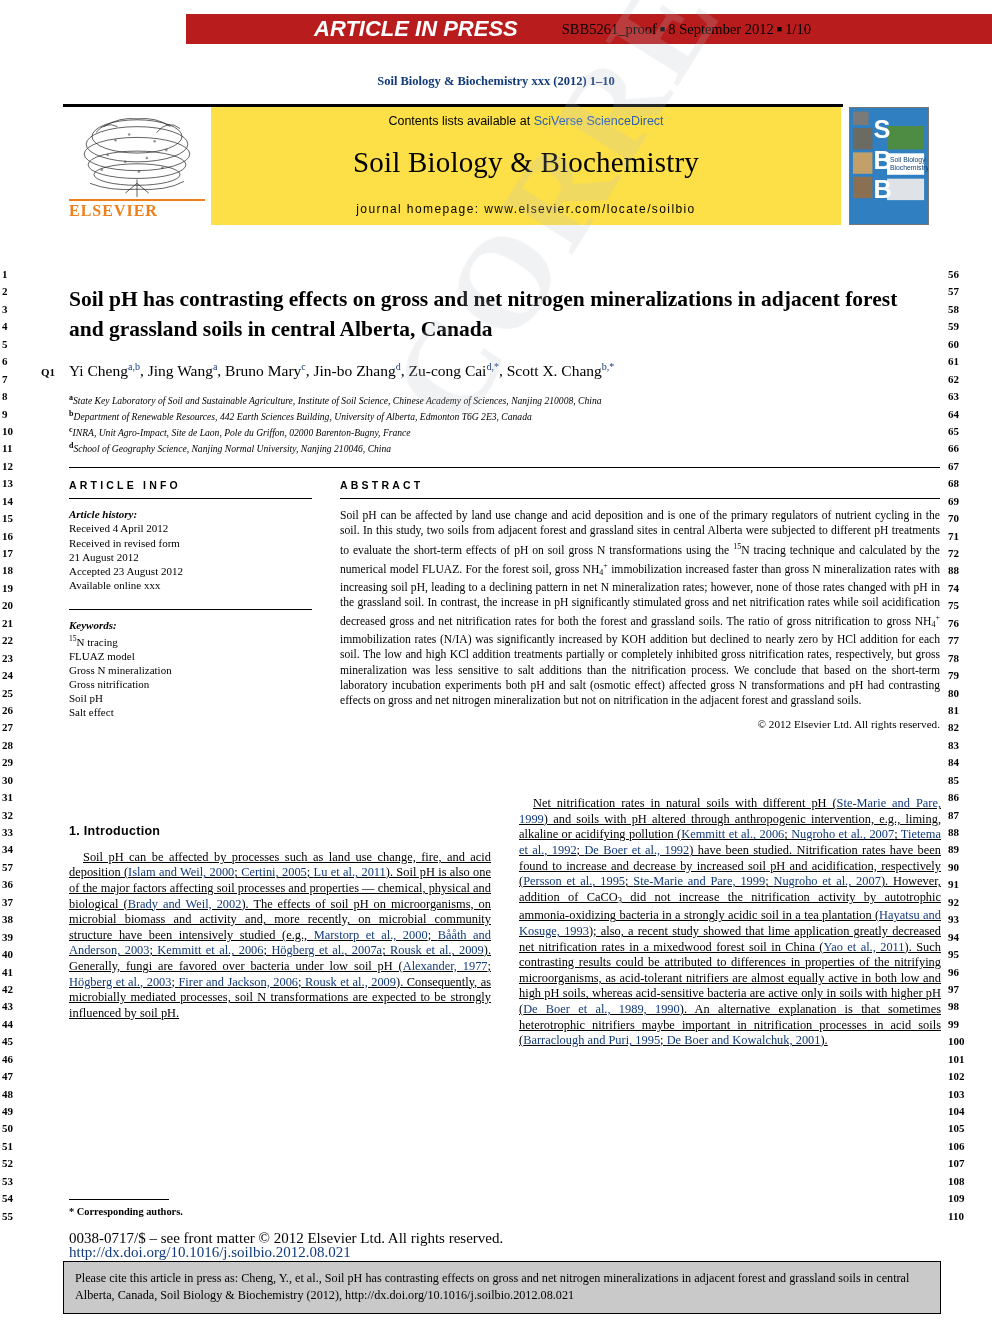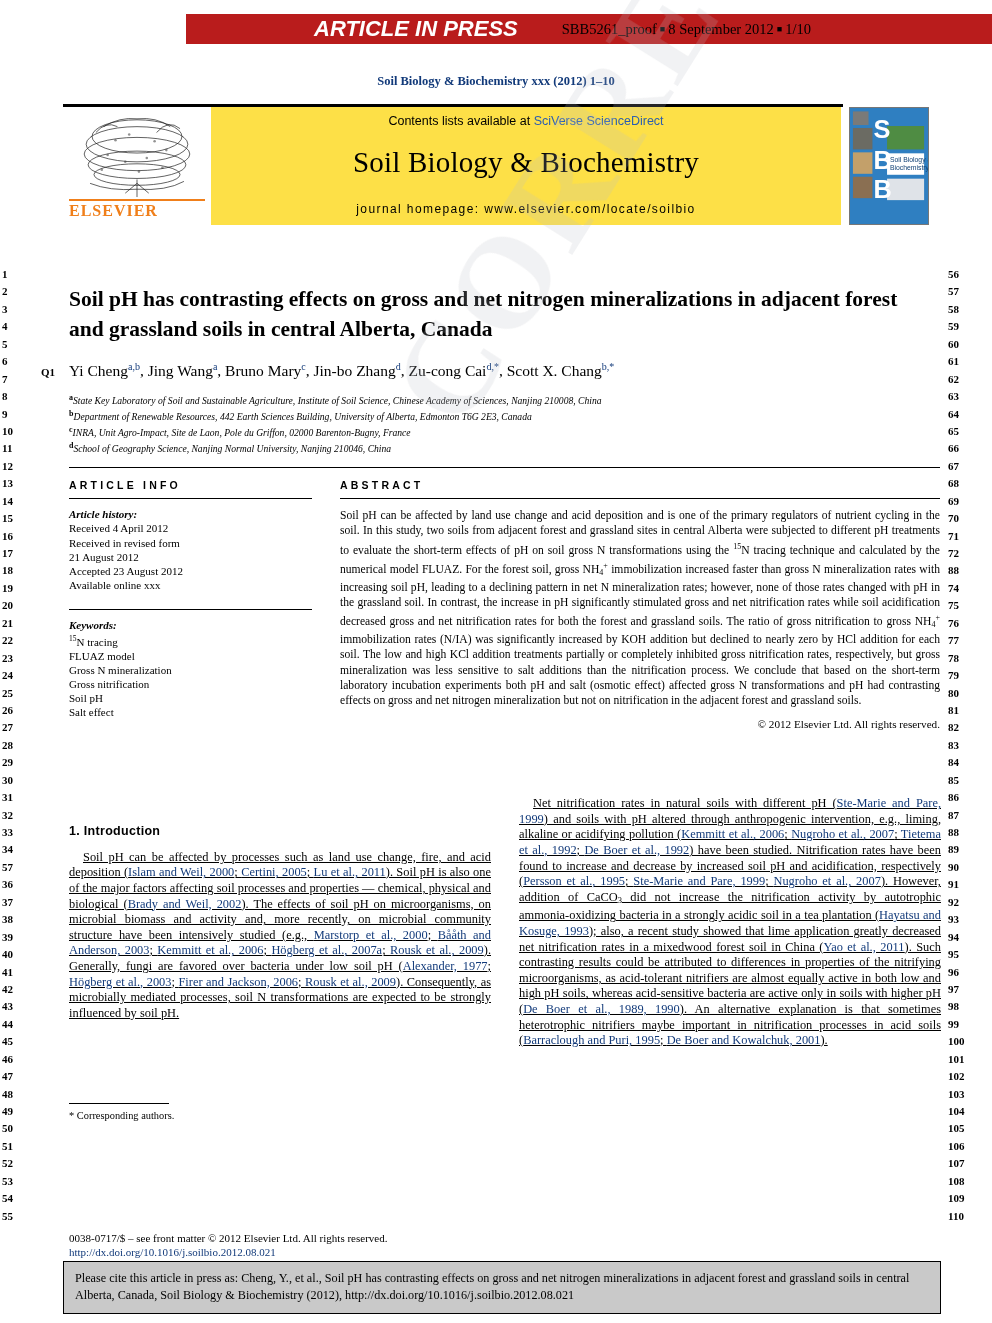--- a/index.html
+++ b/index.html
@@ -321,23 +321,24 @@
     hyphens: auto;
     text-decoration: underline;
   }
   p.para .ref { color: #123a7a; }
   p.para sub { font-size: 8.5px; vertical-align: -2px; }
 
   
   #footnote {
     position: absolute;
     left: 69px;
-    top: 1103px;
+    top: 1199px;
     width: 425px;
     z-index: 3;
+    font-weight: bold;
   }
   #footnote .fn-rule {
     width: 100px;
     height: 1px;
     background: #000;
     margin-bottom: 5px;
   }
   #footnote .fn-line {
     font-family: "Liberation Serif", serif;
     font-size: 10.4px;
@@ -346,21 +347,21 @@
   #footnote .fn-line .lbl { font-style: italic; }
   #footnote .fn-line a { color: #123a7a; text-decoration: none; }
   #footnote .indent { padding-left: 10px; }
 
   #issn-block {
     position: absolute;
     left: 69px;
     top: 1231px;
     width: 500px;
     font-family: "Liberation Serif", serif;
-    font-size: 11px;
+    font-size: 15px;
     line-height: 14px;
     z-index: 3;
   }
   #issn-block .doi { color: #123a7a; }
 
   
   #cite-box {
     position: absolute;
     left: 63px;
     top: 1261px;

